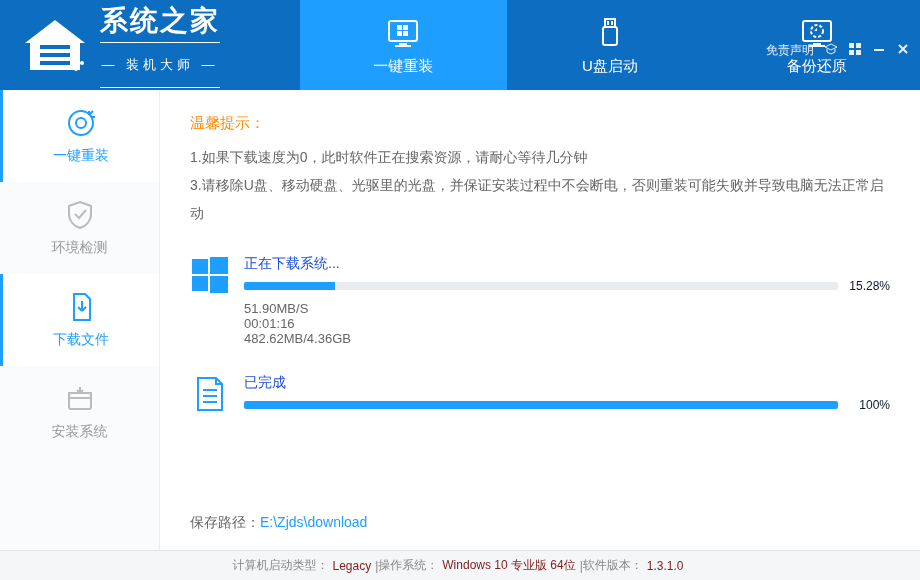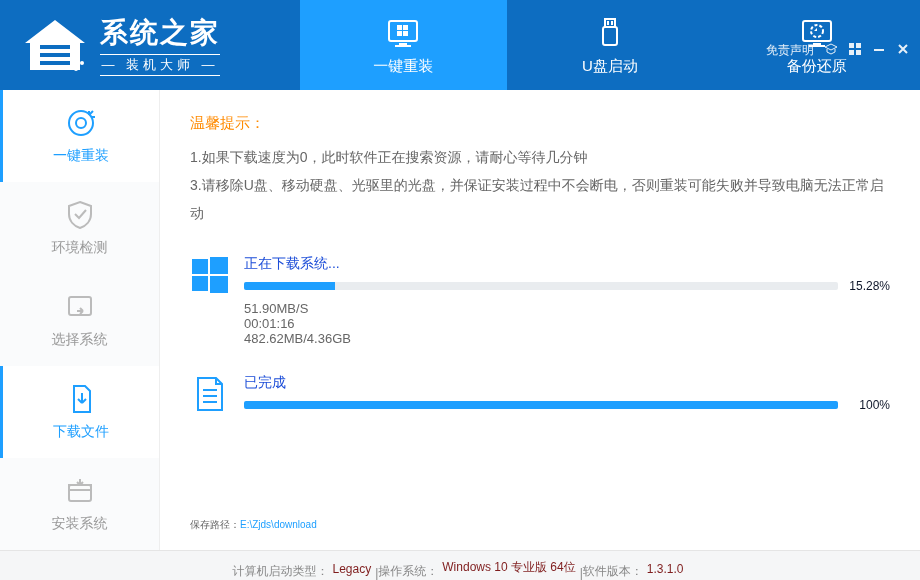--- a/index.html
+++ b/index.html
@@ -3,21 +3,21 @@
 <meta charset="utf-8">
 <style>
 * { margin: 0; padding: 0; box-sizing: border-box; font-family: "Microsoft YaHei", sans-serif; }
 body { width: 920px; height: 580px; overflow: hidden; background: #fff; }
 
 .header { height: 90px; background: #0d6dc1; display: flex; position: relative; }
 .logo-area { width: 300px; display: flex; align-items: center; padding-left: 20px; }
 .logo-icon { width: 70px; height: 60px; margin-right: 10px; }
 .logo-text { color: #ffffff; }
 .logo-title { font-size: 28px; font-weight: bold; letter-spacing: 2px; }
-.logo-sub { font-size: 13px; letter-spacing: 4px; border-top: 1px solid #fff; border-bottom: 1px solid #fff; padding: 1px 0; margin-top: 2px; text-align: center; }
+.logo-sub { font-size: 13px; letter-spacing: 4px; border-top: 1px solid #fff; border-bottom: 1px solid #fff; padding: 13px 0; margin-top: 2px; text-align: center; }
 
 .tabs { flex: 1; display: flex; }
 .tab { flex: 1; display: flex; flex-direction: column; align-items: center; justify-content: center; color: #fff; cursor: pointer; gap: 6px; }
 .tab.active { background: #1e9fff; }
 .tab-icon { width: 36px; height: 36px; }
 .tab-label { font-size: 15px; }
 
 .header-controls { position: absolute; top: 6px; right: 10px; display: flex; align-items: center; gap: 10px; color: #fff; font-size: 12px; }
 .header-controls .ctrl { cursor: pointer; opacity: 0.9; margin-top: 36px; }
 
@@ -34,24 +34,24 @@
 .download-block { margin-top: 28px; display: flex; gap: 14px; }
 .dl-icon { width: 40px; height: 40px; flex-shrink: 0; }
 .dl-body { flex: 1; }
 .dl-title { color: #1d4ed8; font-size: 14px; margin-bottom: 6px; }
 .progress-wrap { display: flex; align-items: center; gap: 8px; }
 .progress-bar { flex: 1; height: 8px; background: #e9ecef; border-radius: 2px; overflow: hidden; }
 .progress-fill { height: 100%; background: #1e9fff; }
 .progress-pct { color: #0f172a; font-size: 12px; width: 44px; text-align: right; }
 .dl-stats { display: flex; justify-content: space-between; color: #666; font-size: 13px; margin-top: 8px; flex-direction: column; }
 
-.save-path { position: absolute; bottom: 18px; left: 30px; font-size: 10px; color: #666; }
+.save-path { position: absolute; bottom: 18px; left: 30px; font-size: 14px; color: #666; }
 .save-path .path { color: #1e9fff; }
 
-.footer { height: 30px; background: #f5f6f7; border-top: 1px solid #e5e5e5; display: flex; align-items: flex-end; justify-content: center; font-size: 12px; color: #888; }
+.footer { height: 30px; background: #f5f6f7; border-top: 1px solid #e5e5e5; display: flex; align-items: center; justify-content: center; font-size: 12px; color: #888; }
 .footer .v { color: #7f1d1d; margin: 4px 4px; }
 </style>
 </head>
 <body>
 
 <div class="header">
   <div class="logo-area">
     <svg class="logo-icon" viewBox="0 0 70 60">
       <path d="M35 5 L65 28 L60 28 L60 55 L10 55 L10 28 L5 28 Z" fill="#fff"></path>
       <rect x="20" y="30" width="30" height="4" fill="#0d6dc1"></rect>
@@ -129,27 +129,20 @@
         </svg>
       <span>一键重装</span>
     </div>
     <div class="side-item">
       <svg class="side-icon" viewBox="0 0 32 32">
           <path d="M16 3 L27 7 L27 15 C27 22 22 27 16 29 C10 27 5 22 5 15 L5 7 Z" fill="none" stroke="#bbb" stroke-width="2"></path>
           <path d="M11 15 L15 19 L22 11" fill="none" stroke="#bbb" stroke-width="2"></path>
         </svg>
       <span>环境检测</span>
     </div>
-    <div class="side-item">
-      <svg class="side-icon" viewBox="0 0 32 32">
-          <rect x="5" y="6" width="22" height="18" rx="2" fill="none" stroke="#bbb" stroke-width="2"></rect>
-          <path d="M13 20 L19 20 M19 20 L16 17 M19 20 L16 23" stroke="#bbb" stroke-width="2" fill="none"></path>
-        </svg>
-      <span>选择系统</span>
-    </div>
     <div class="side-item active">
       <svg class="side-icon" viewBox="0 0 32 32">
           <path d="M9 3 L20 3 L25 8 L25 29 L9 29 Z" fill="none" stroke="#1e9fff" stroke-width="2"></path>
           <path d="M17 10 L17 20 M17 20 L13 16 M17 20 L21 16" stroke="#1e9fff" stroke-width="2" fill="none"></path>
         </svg>
       <span>下载文件</span>
     </div>
     <div class="side-item">
       <svg class="side-icon" viewBox="0 0 32 32">
           <rect x="5" y="10" width="22" height="16" rx="2" fill="none" stroke="#bbb" stroke-width="2"></rect>

